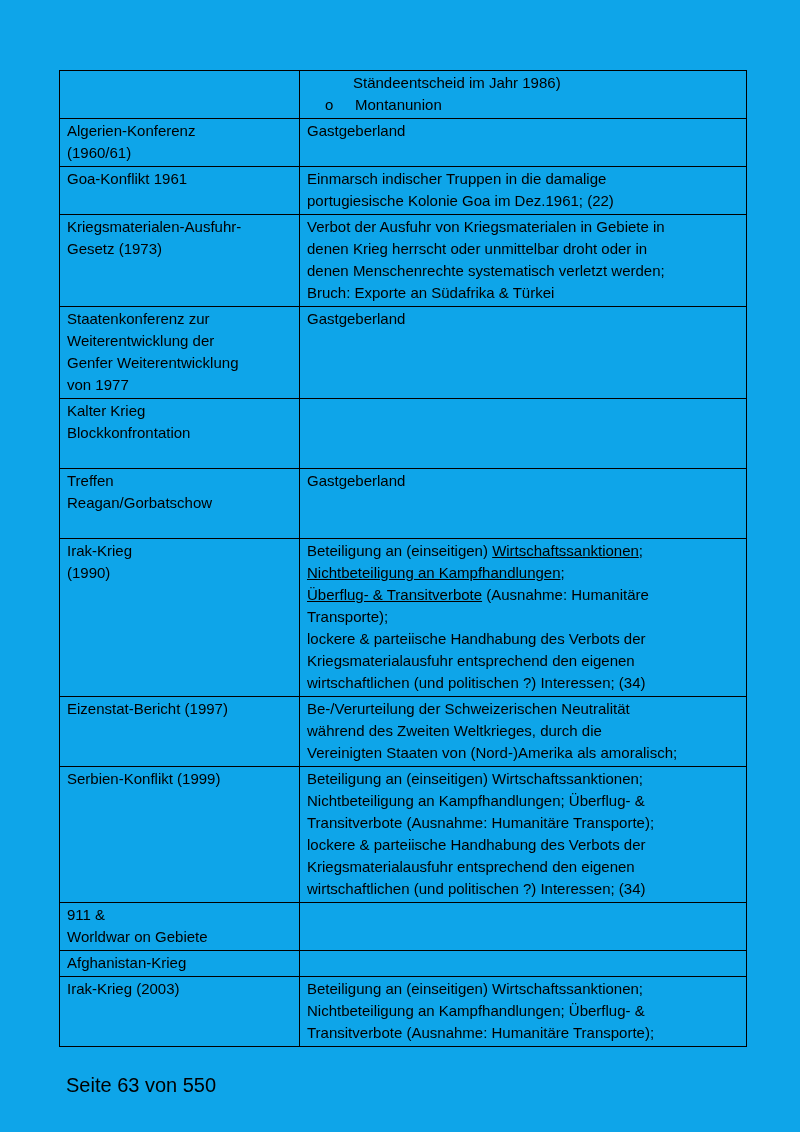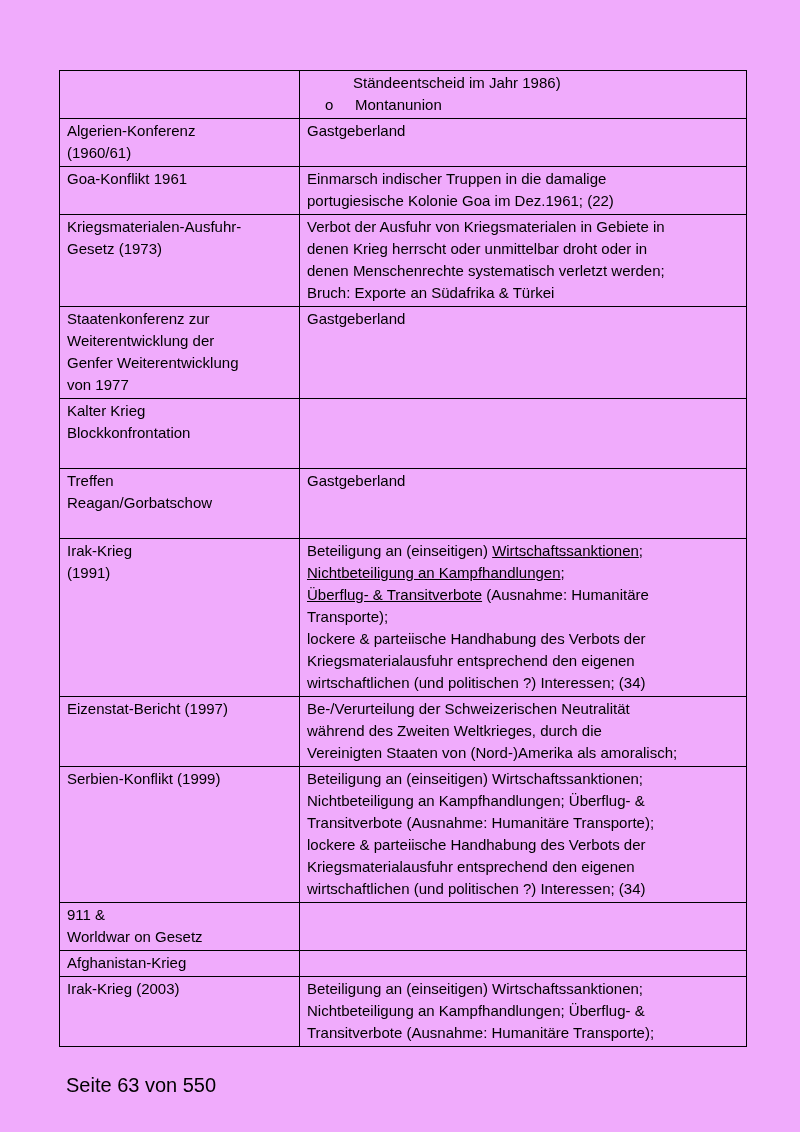--- a/index.html
+++ b/index.html
@@ -3,21 +3,21 @@
 <meta charset="utf-8">
 <style>
   * { margin: 0; padding: 0; box-sizing: border-box; }
   html, body { background: #ffffff; }
   body {
     width: 800px; height: 1132px;
     position: relative;
     font-family: "Liberation Sans", sans-serif;
     color: #000000;
   }
-  .page { position: absolute; inset: 0; background: #f0abfc; }
+  .page { position: absolute; inset: 0; background: #0ea5e9; }
   .doc-table {
     position: absolute;
     left: 59px; top: 70px;
     width: 687px;
     border-collapse: collapse;
     table-layout: fixed;
   }
   .doc-table td {
     border: 1px solid #000000;
     vertical-align: top;
@@ -105,21 +105,21 @@
             <div class="line"><span>Reagan/Gorbatschow</span></div>
             <div class="line"><span></span></div>
           </td>
           <td class="right">
             <div class="line"><span>Gastgeberland</span></div>
           </td>
         </tr>
         <tr>
           <td class="left">
             <div class="line"><span>Irak-Krieg</span></div>
-            <div class="line"><span>(1991)</span></div>
+            <div class="line"><span>(1990)</span></div>
           </td>
           <td class="right">
             <div class="line"><span>Beteiligung an (einseitigen) </span><span class="u">Wirtschaftssanktionen</span><span>;</span></div>
             <div class="line"><span class="u">Nichtbeteiligung an Kampfhandlungen</span><span>;</span></div>
             <div class="line"><span class="u"> Überflug- &amp; Transitverbote</span><span> (Ausnahme: Humanitäre</span></div>
             <div class="line"><span>Transporte);</span></div>
             <div class="line"><span>lockere &amp; parteiische Handhabung des Verbots der</span></div>
             <div class="line"><span>Kriegsmaterialausfuhr entsprechend den eigenen</span></div>
             <div class="line"><span>wirtschaftlichen (und politischen ?) Interessen; (34)</span></div>
           </td>
@@ -143,21 +143,21 @@
             <div class="line"><span>Nichtbeteiligung an Kampfhandlungen; Überflug- &amp;</span></div>
             <div class="line"><span>Transitverbote (Ausnahme: Humanitäre Transporte);</span></div>
             <div class="line"><span>lockere &amp; parteiische Handhabung des Verbots der</span></div>
             <div class="line"><span>Kriegsmaterialausfuhr entsprechend den eigenen</span></div>
             <div class="line"><span>wirtschaftlichen (und politischen ?) Interessen; (34)</span></div>
           </td>
         </tr>
         <tr>
           <td class="left">
             <div class="line"><span>911 &amp;</span></div>
-            <div class="line"><span>Worldwar on Gesetz</span></div>
+            <div class="line"><span>Worldwar on Gebiete</span></div>
           </td>
           <td class="right"></td>
         </tr>
         <tr>
           <td class="left">
             <div class="line"><span>Afghanistan-Krieg</span></div>
           </td>
           <td class="right"></td>
         </tr>
         <tr>

